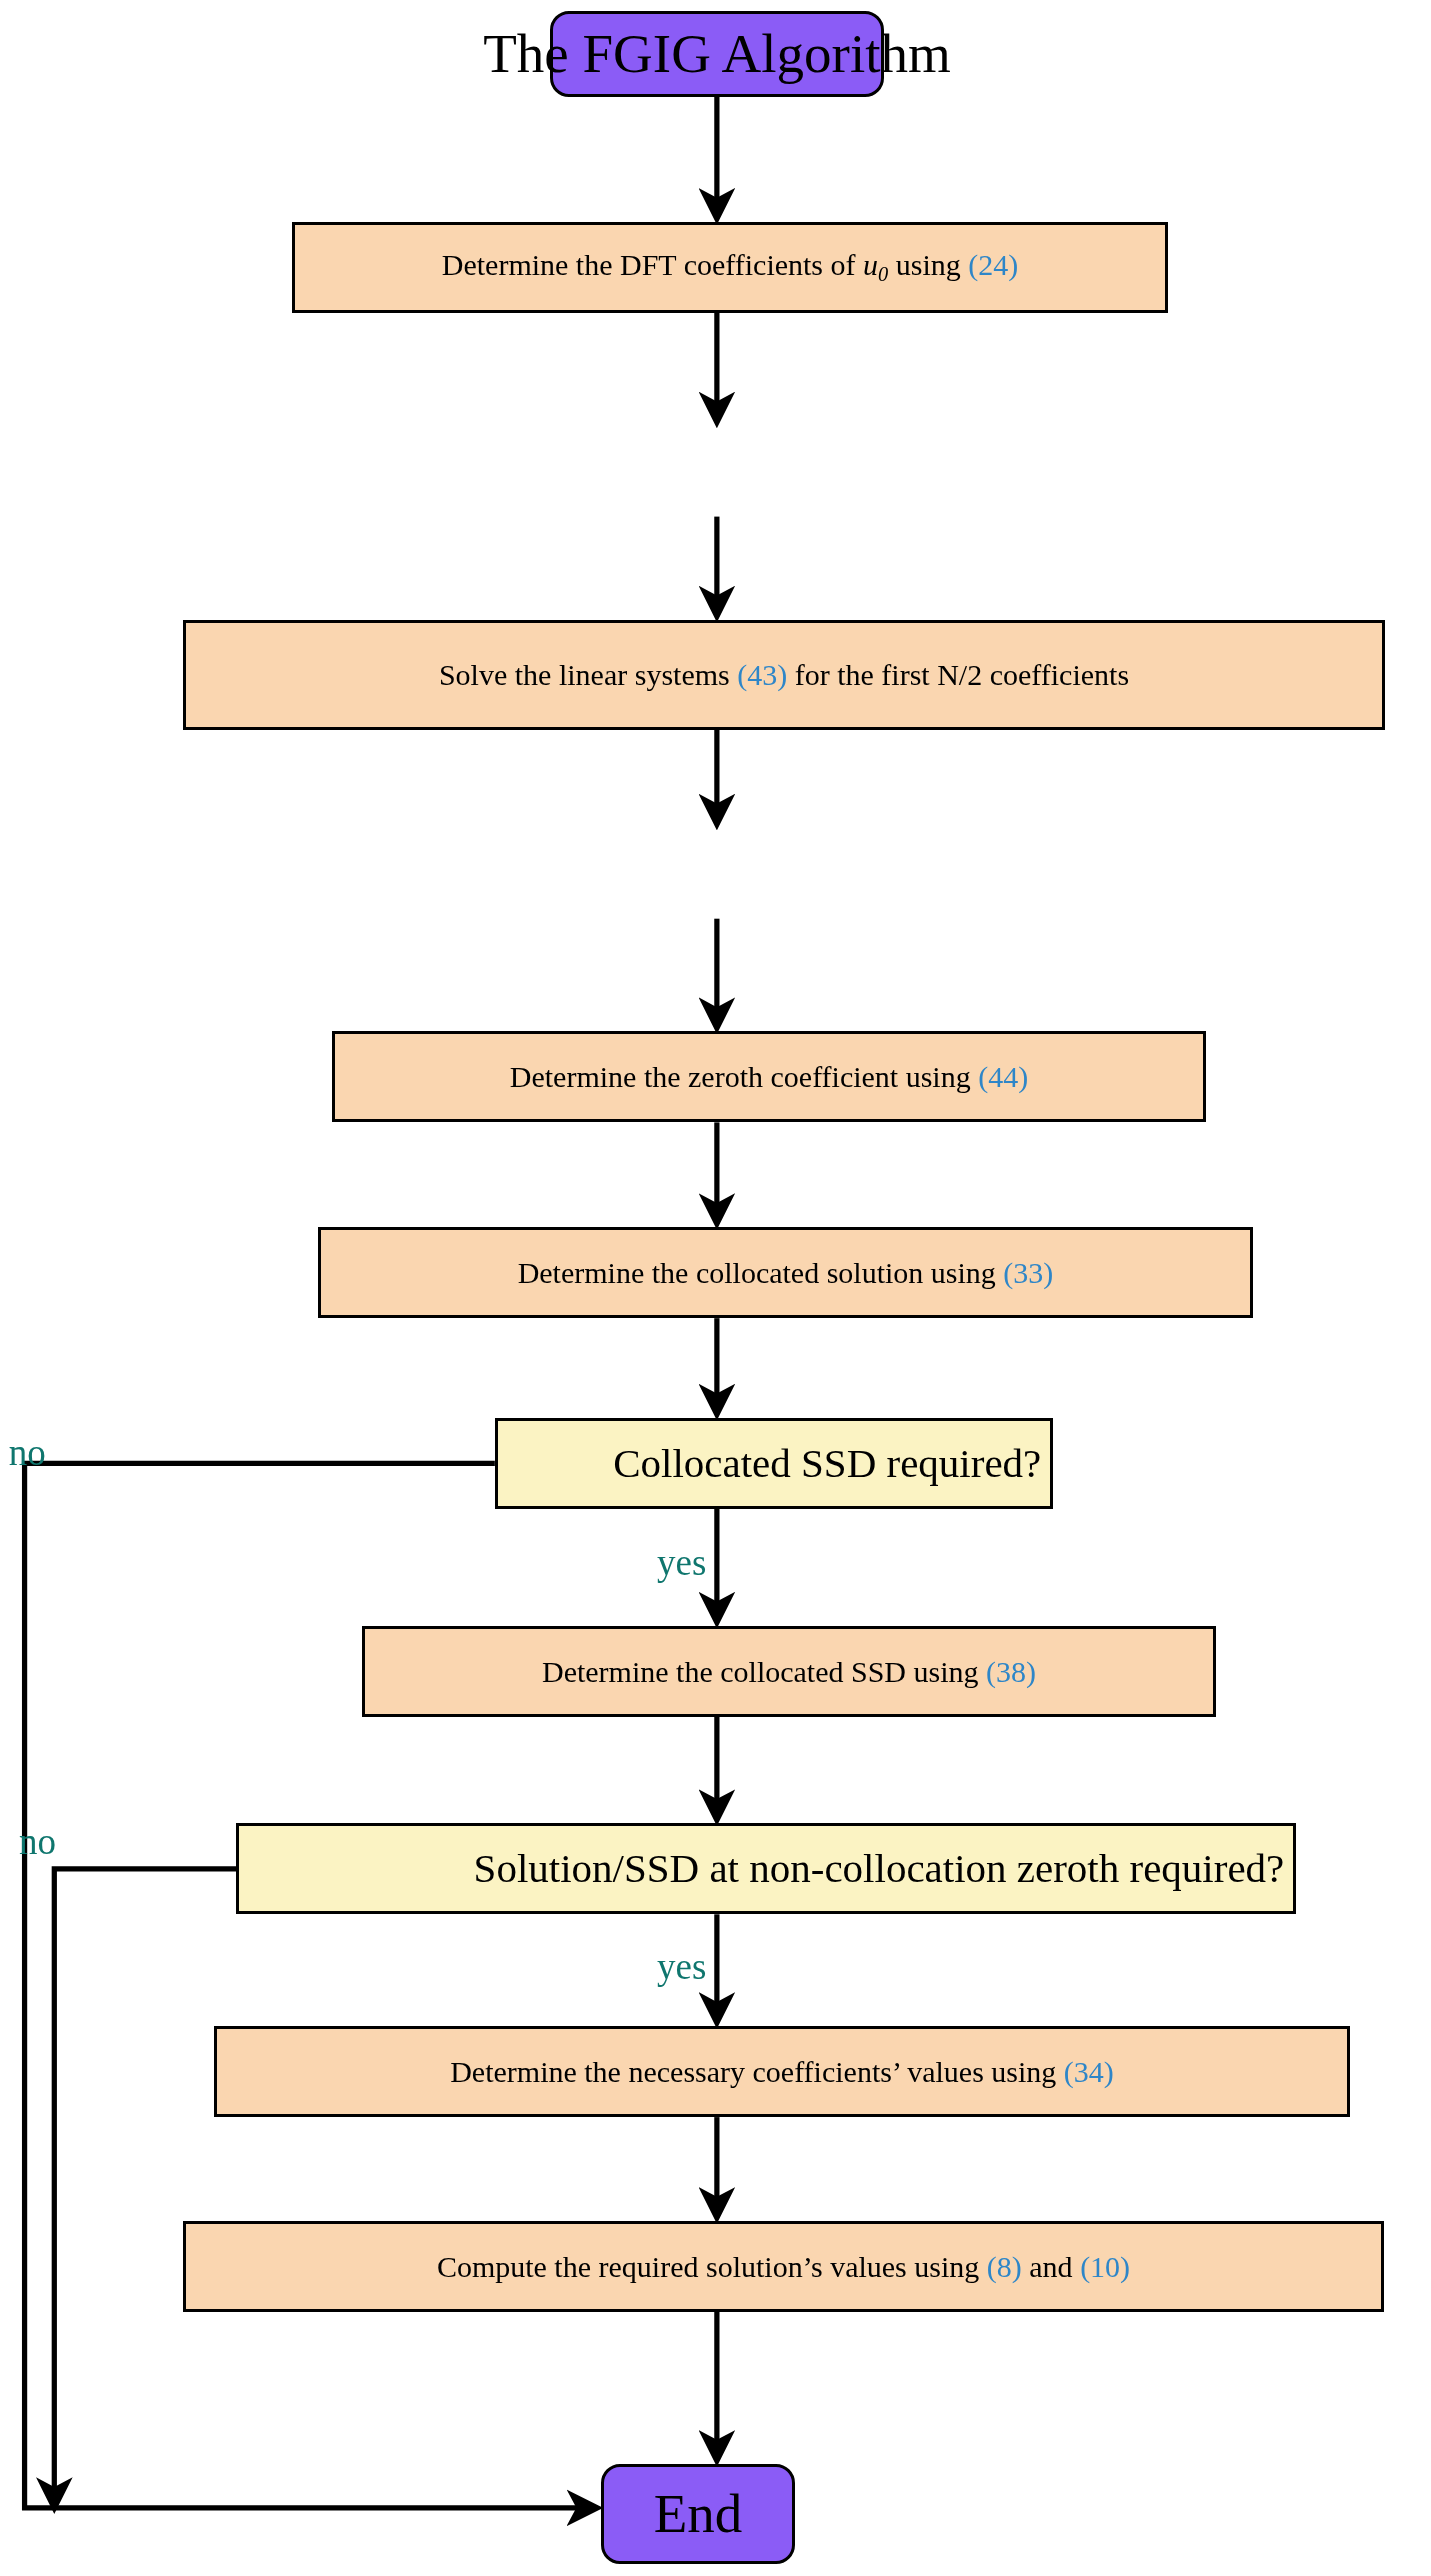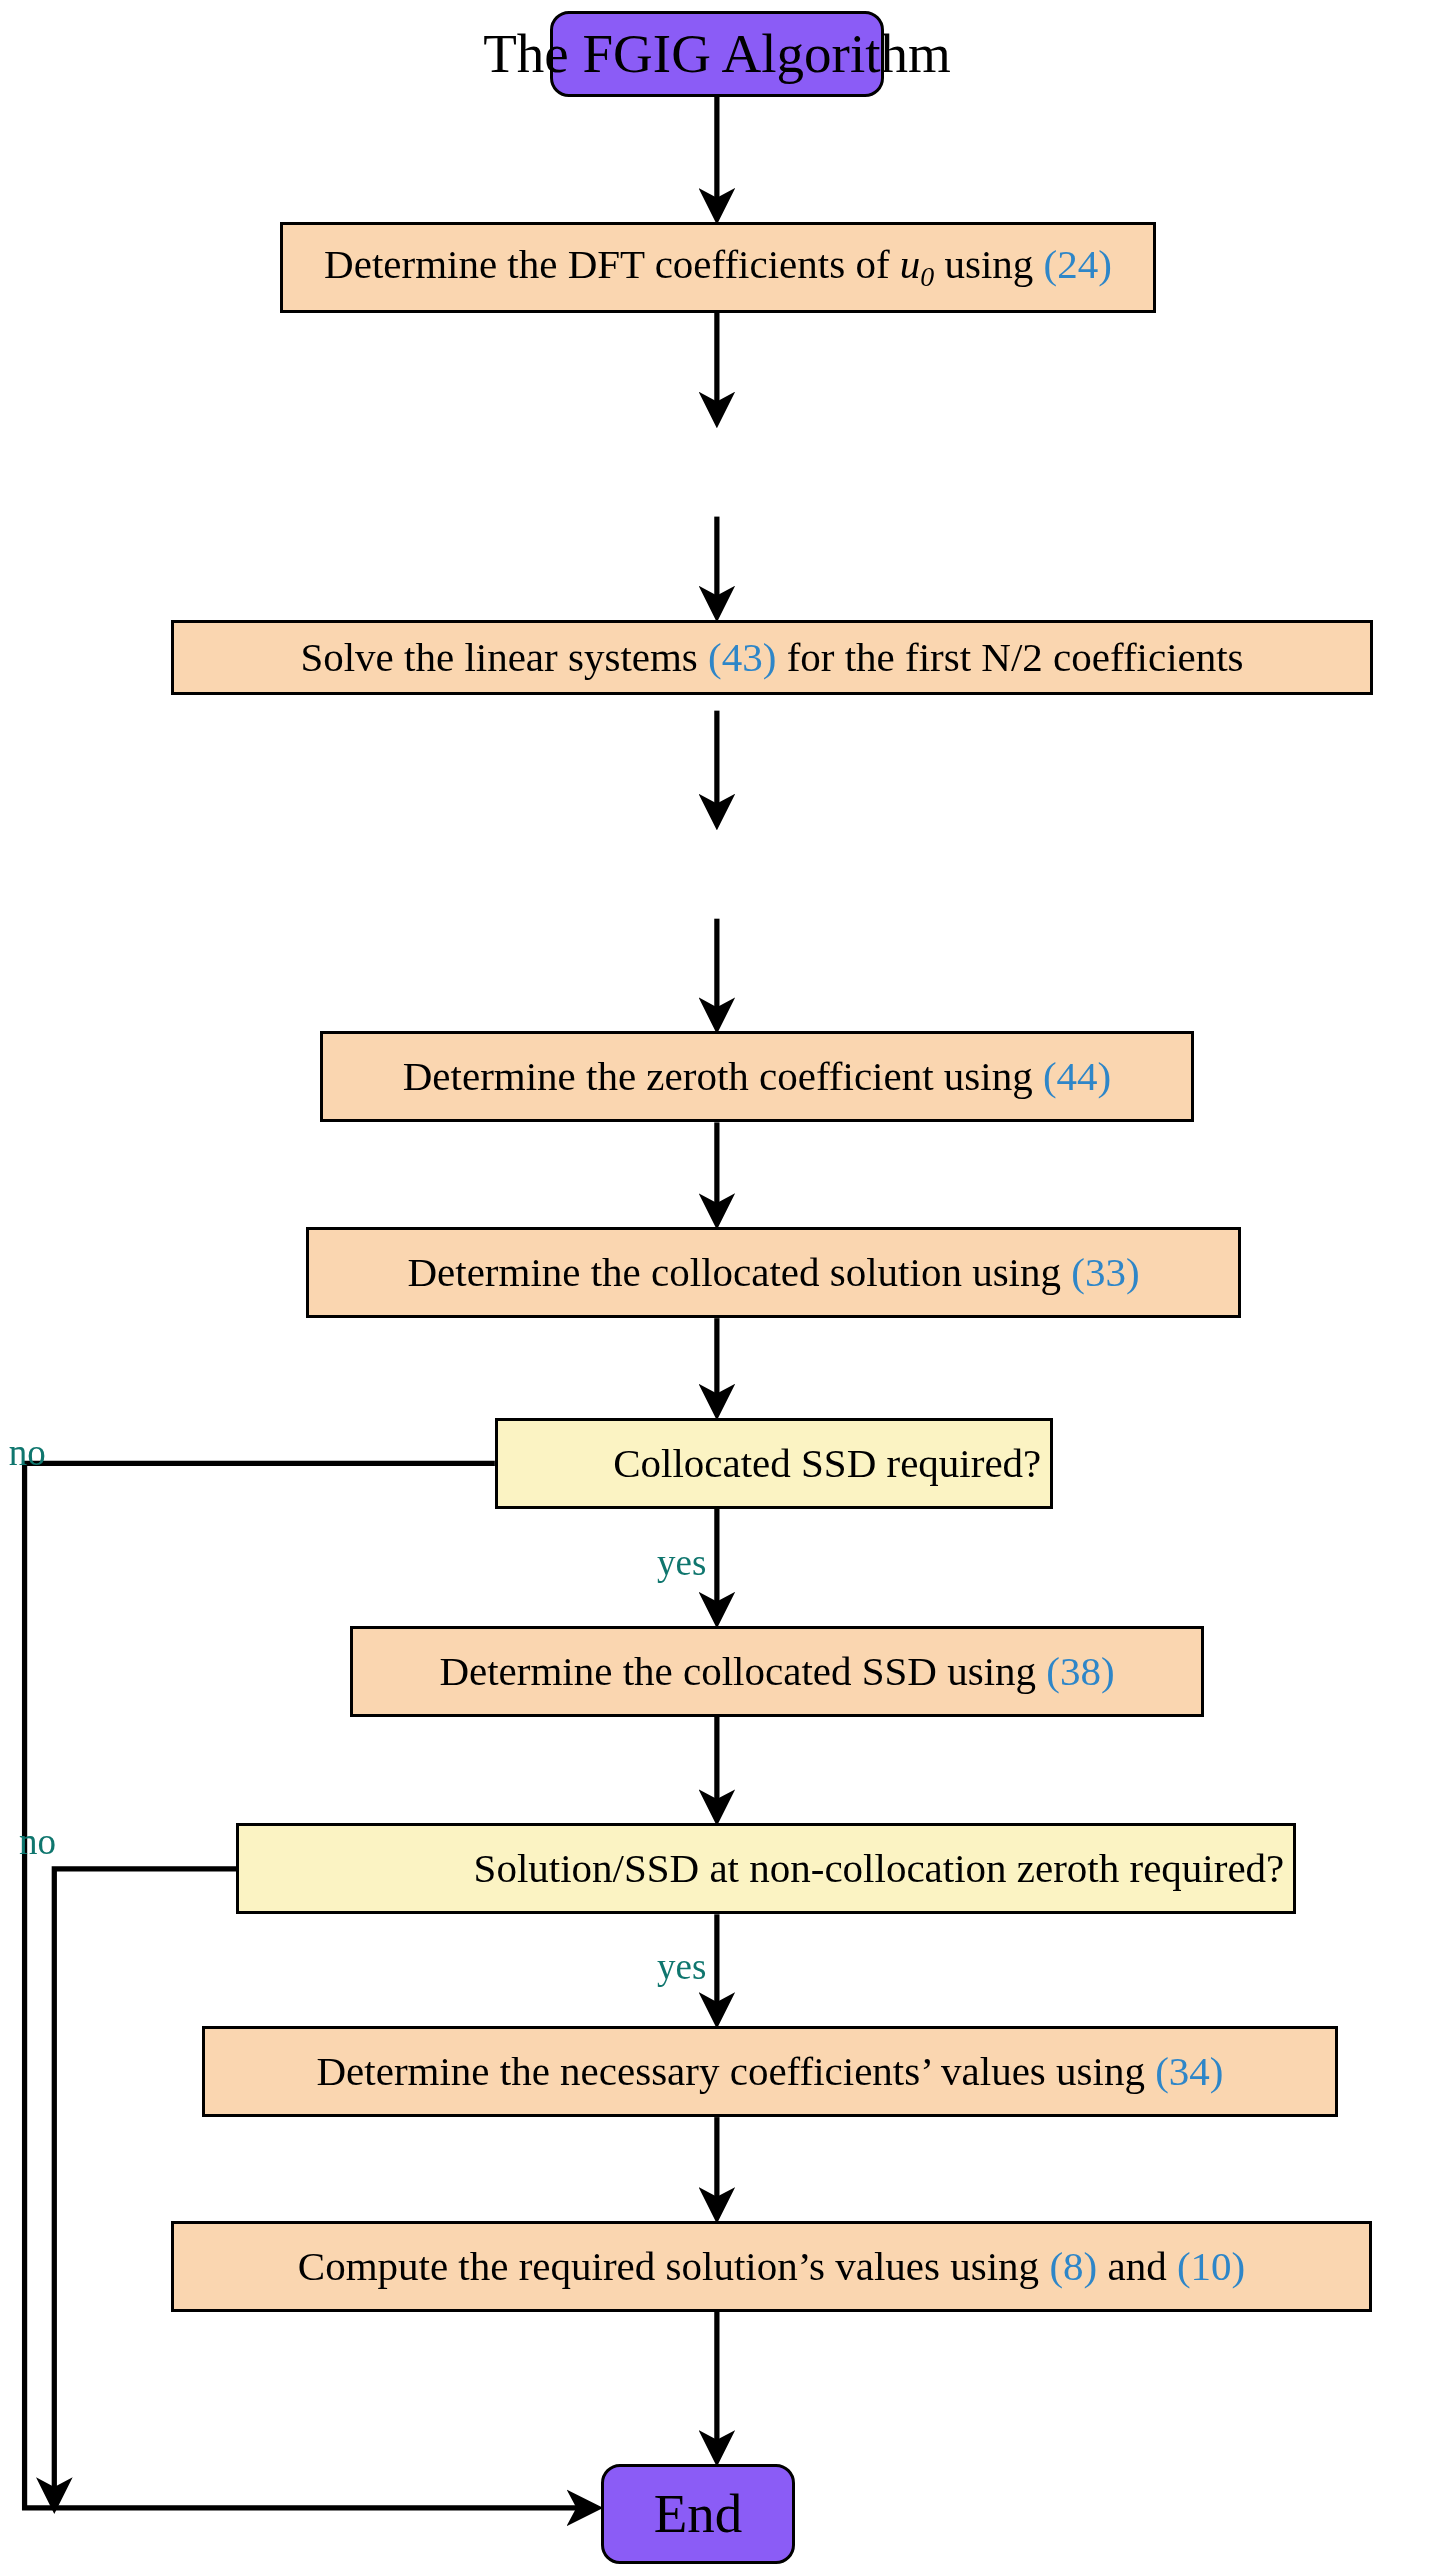--- a/index.html
+++ b/index.html
@@ -42,21 +42,22 @@
     display: block;
     padding: 0 8.7px;
   }
   .terminal {
     background: #8b5cf6;
     border-radius: 19px;
     font-size: 55px;
   }
   .process {
     background: #fad6b0;
-    font-size: 41px;
+    font-size: 30px;
+    margin-left: 12px;
   }
   .decision {
     background: #fbf3c3;
     font-size: 41px;
     justify-content: flex-end;
   }
   .edge-label {
     position: absolute;
     font-size: 37px;
     line-height: 1;
@@ -99,21 +100,21 @@
 
   <div class="node terminal" style="left:550px; top:10.5px; width:334px; height:86px;">
     <span class="txt">The FGIG Algorithm</span>
   </div>
 
   <div class="node process" style="left:280px; top:222px; width:876px; height:91px;">
     <span class="txt">Determine the DFT coefficients of <span class="mathit">u</span><span class="sub">0</span> using <span class="ref">(24)</span></span>
   </div>
 
 
-  <div class="node process" style="left:171px; top:620px; width:1202px; height:75px;">
+  <div class="node process" style="left:171px; top:620px; width:1202px; height:110px;">
     <span class="txt">Solve the linear systems <span class="ref">(43)</span> for the first N/2 coefficients</span>
   </div>
 
 
   <div class="node process" style="left:320px; top:1031px; width:874px; height:91px;text-align:center;">
     <span class="txt">Determine the zeroth coefficient using <span class="ref">(44)</span></span>
   </div>
 
   <div class="node process" style="left:306px; top:1227px; width:935px; height:91px;">
     <span class="txt">Determine the collocated solution using <span class="ref">(33)</span></span>

